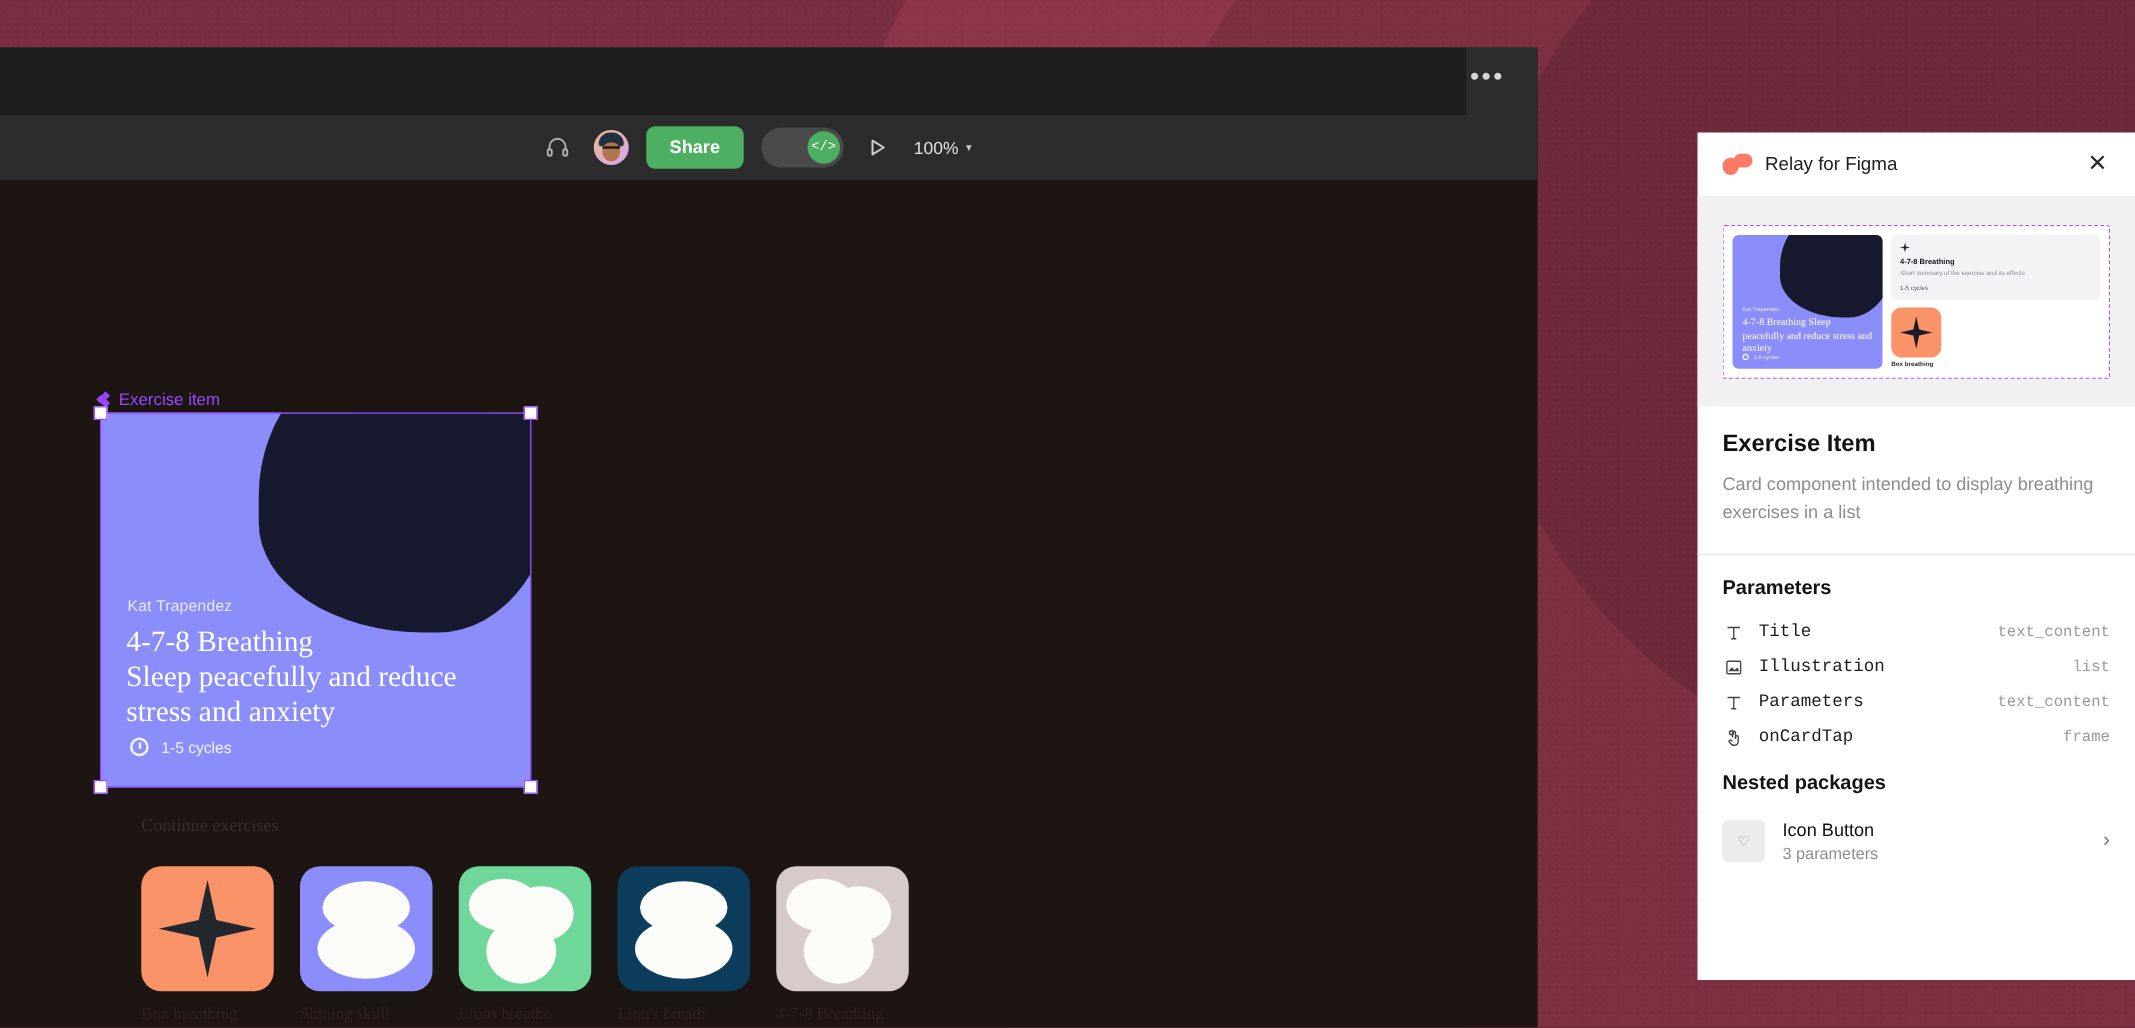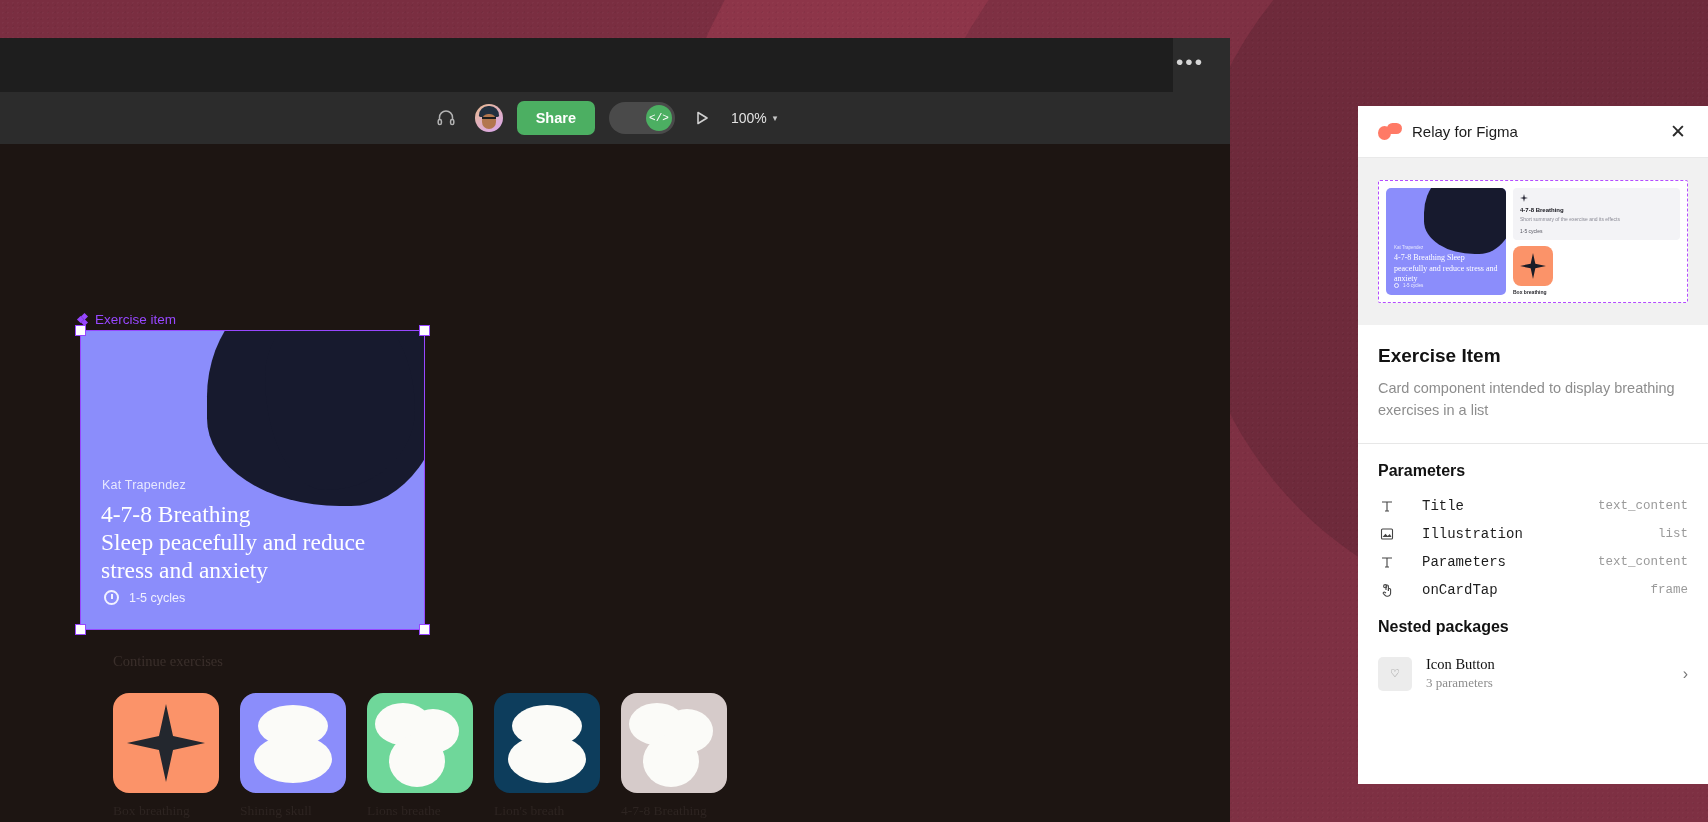--- a/index.html
+++ b/index.html
@@ -489,21 +489,21 @@
     padding: 18px 20px 10px;
     flex: none;
   }
   .section-title {
     font-size: 16px; font-weight: bold;
     color: #121212;
     margin-bottom: 12px;
   }
   .param-row {
     display: flex; align-items: center;
-    gap: 26px;
+    gap: 11px;
     padding: 5px 0;
     cursor: pointer;
   }
   .param-row .p-icon {
     width: 18px; height: 18px;
     flex: none;
     display: flex; align-items: center; justify-content: center;
     color: #444;
   }
   .param-row .p-name {
@@ -530,21 +530,21 @@
   }
   .nested-row .n-thumb {
     width: 34px; height: 34px;
     background: #ececec;
     border-radius: 5px;
     display: flex; align-items: center; justify-content: center;
     flex: none;
     color: #8c8c8c;
     font-size: 11px;
   }
-  .nested-row .n-text { flex: 1; font-family: Liberation Serif, serif; }
+  .nested-row .n-text { flex: 1; }
   .nested-row .n-title { font-size: 14.5px; color: #101010; }
   .nested-row .n-sub { font-size: 13px; color: #8d8d8d; margin-top: 2px; }
   .nested-row .n-chev { color: #787878; font-size: 16px; }
 </style>
 </head>
 <body>
 
 <div id="desktop-bg">
   <div class="arc1"></div>
   <div class="arc2"></div>

